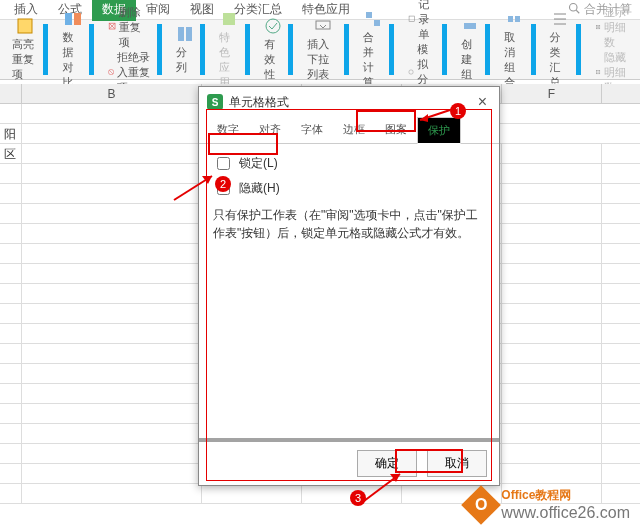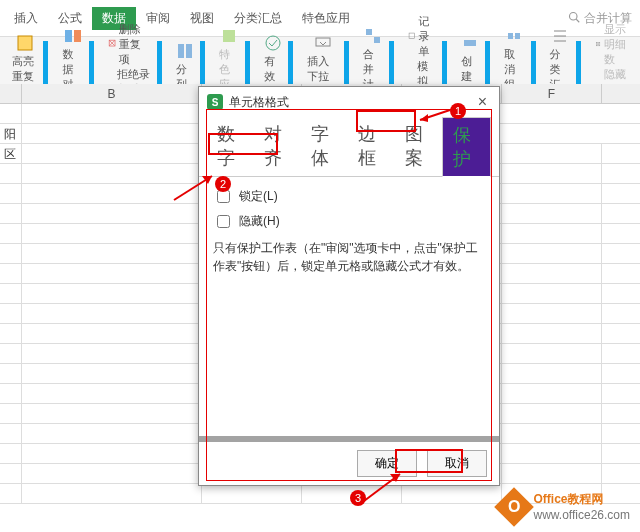--- a/index.html
+++ b/index.html
@@ -9,21 +9,21 @@
     font-size: 12px;
     background: #fff;
     width: 640px;
     height: 532px;
     overflow: hidden;
     position: relative;
   }
   .ribbon-tabs {
     display: flex;
     align-items: center;
-    height: 37px;
+    height: 20px;
     background: #fff;
     padding-left: 4px;
     border-bottom: 1px solid #ddd;
   }
   .ribbon-tabs .tab {
     padding: 3px 10px;
     color: #555;
     cursor: pointer;
   }
   .ribbon-tabs .tab.active {
@@ -150,28 +150,28 @@
     color: #555;
     padding: 0 4px;
   }
   .dialog-tabs {
     display: flex;
     border-bottom: 1px solid #ccc;
     padding: 0 8px;
   }
   .dialog-tabs .dtab {
     padding: 5px 10px;
-    font-size: 18px;
+    font-size: 11px;
     color: #555;
     cursor: pointer;
   }
   .dialog-tabs .dtab.active {
     border: 1px solid #ccc;
     border-bottom: 1px solid #fff;
-    background: #4c1d95;
+    background: #000000;
     margin-bottom: -1px;
     color: #2e9b4f;
   }
   .dialog-body {
     flex: 1;
     padding: 10px 14px;
     position: relative;
   }
   .checkbox-row {
     display: flex;
@@ -186,21 +186,21 @@
     font-size: 12px;
     color: #333;
     margin-top: 8px;
     line-height: 1.5;
   }
   .dialog-footer {
     display: flex;
     justify-content: flex-end;
     gap: 10px;
     padding: 8px 12px;
-    border-top: 6px solid #a3a3a3;
+    border-top: 4px solid #a3a3a3;
   }
   .dlg-btn {
     min-width: 60px;
     padding: 4px 12px;
     border: 1px solid #aaa;
     background: #f7f7f7;
     font-size: 12px;
     cursor: pointer;
     text-align: center;
   }
@@ -239,21 +239,21 @@
     transform: rotate(45deg);
     display: flex; align-items: center; justify-content: center;
   }
   .watermark .logo span {
     transform: rotate(-45deg);
     color: #fff;
     font-weight: bold;
     font-size: 16px;
   }
   .watermark .text .cn { color: #e67817; font-size: 12px; font-weight: bold; }
-  .watermark .text .url { color: #777; font-size: 12px; }
+  .watermark .text .url { color: #777; font-size: 16px; }
 </style>
 </head>
 <body>
 
 <div class="ribbon-tabs">
   <div class="tab">插入</div>
   <div class="tab">公式</div>
   <div class="tab active">数据</div>
   <div class="tab">审阅</div>
   <div class="tab">视图</div>

